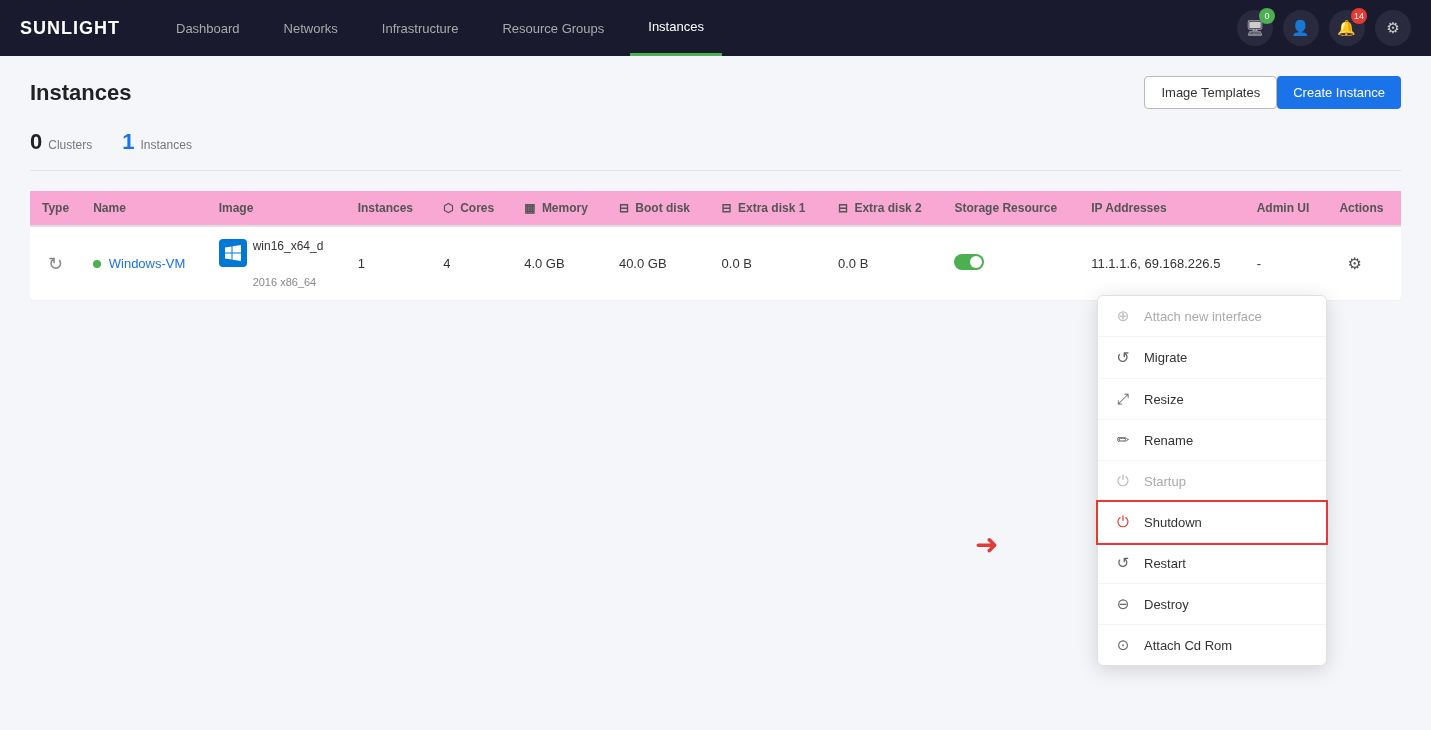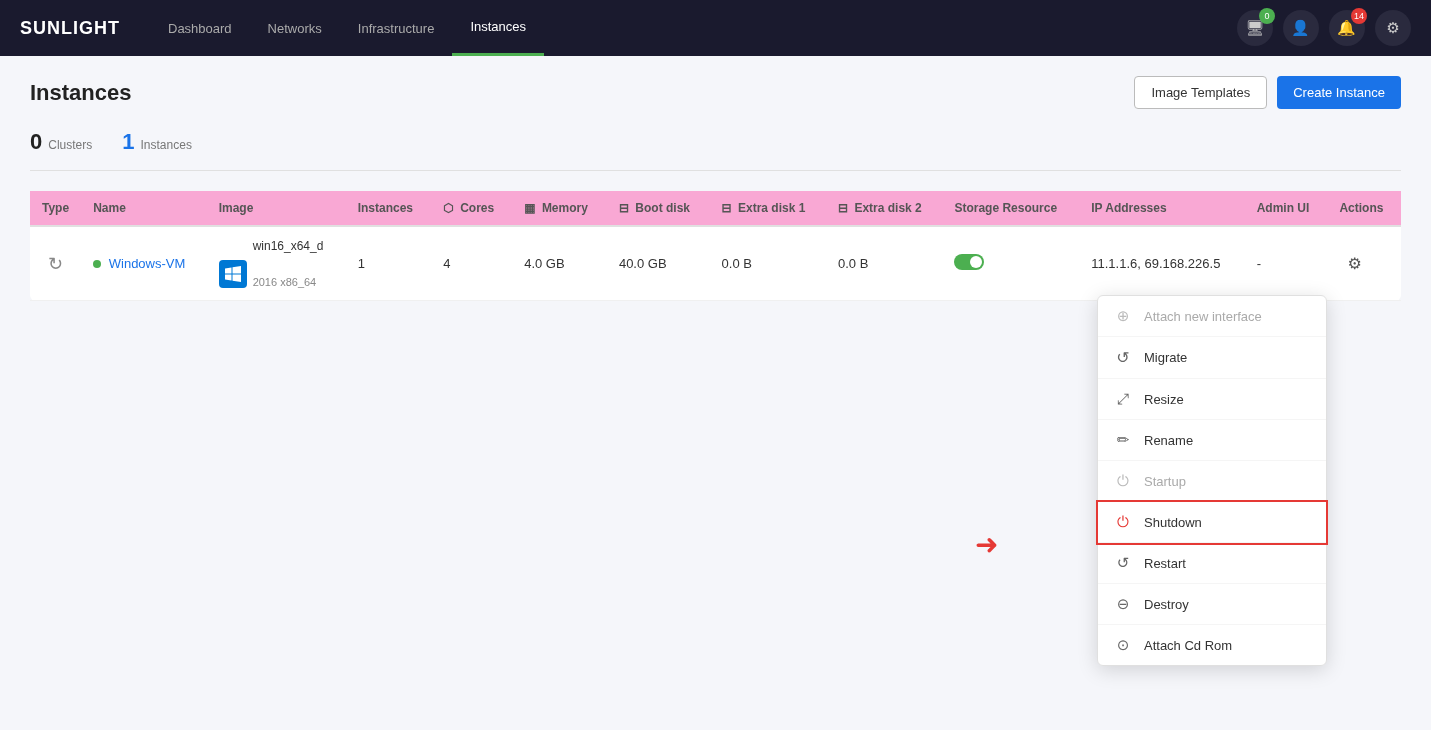--- a/index.html
+++ b/index.html
@@ -5,21 +5,21 @@
     * { margin: 0; padding: 0; box-sizing: border-box; }
     body { font-family: -apple-system, BlinkMacSystemFont, 'Segoe UI', sans-serif; background: #f5f6fa; color: #333; font-size: 13px; }
 
     
     .topnav {
       background: #1a1a2e;
       display: flex;
       align-items: center;
       height: 56px;
       padding: 0 20px;
-      gap: 0;
+      gap: 8px;
     }
     .topnav-logo {
       color: white;
       font-size: 18px;
       font-weight: bold;
       margin-right: 30px;
       letter-spacing: 1px;
     }
     .topnav-item {
       color: #aaa;
@@ -72,21 +72,20 @@
       margin-bottom: 20px;
     }
     .page-title {
       font-size: 22px;
       font-weight: 600;
       color: #222;
       flex: 1;
     }
     .page-header-actions {
       display: flex;
-      gap: 10px;
     }
     .btn-outline {
       border: 1px solid #bbb;
       background: white;
       padding: 8px 16px;
       border-radius: 4px;
       cursor: pointer;
       font-size: 13px;
       color: #333;
     }
@@ -229,20 +228,21 @@
   </style>
 </head>
 <body>
 
 <nav class="topnav">
   <div class="topnav-logo">SUNLIGHT</div>
 
   <a class="topnav-item">Dashboard</a>
   <a class="topnav-item">Networks</a>
   <a class="topnav-item">Infrastructure</a>
+  <a class="topnav-item">Resource Groups</a>
   <a class="topnav-item active">Instances</a>
 
   <div class="topnav-right">
     <div class="nav-icon-btn">
       <span>🖥</span>
       <span class="badge">0</span>
     </div>
     <div class="nav-icon-btn">
       <span>👤</span>
     </div>
@@ -330,21 +330,21 @@
       <tbody>
         <tr class="table-row">
           <td class="col-icon">
             <span class="spinner" style="font-size:18px;color:#888;">↻</span>
           </td>
           <td>
             <span class="status-dot"></span>
             <a class="instance-name-link">Windows-VM</a>
           </td>
           <td>
-            <div style="display:flex;align-items:flex-end;">
+            <div style="display:flex;align-items:flex-start;">
               <div class="img-icon">
                 <svg width="16" height="16" viewBox="0 0 16 16" fill="white">
                   <path d="M0 2.5L6.5 1.5V7.5H0V2.5ZM7.5 1.3L16 0V7.5H7.5V1.3ZM0 8.5H6.5V14.5L0 13.5V8.5ZM7.5 8.5H16V16L7.5 14.7V8.5Z"></path>
                 </svg>
               </div>
               <div>
                 <div class="img-name">win16_x64_d</div>
                 <div class="img-sub">2016 x86_64</div>
               </div>
             </div>

